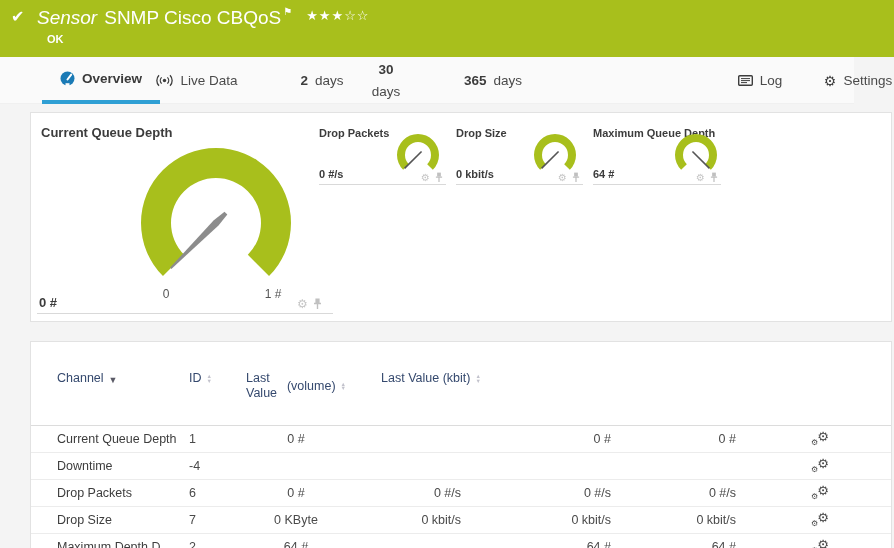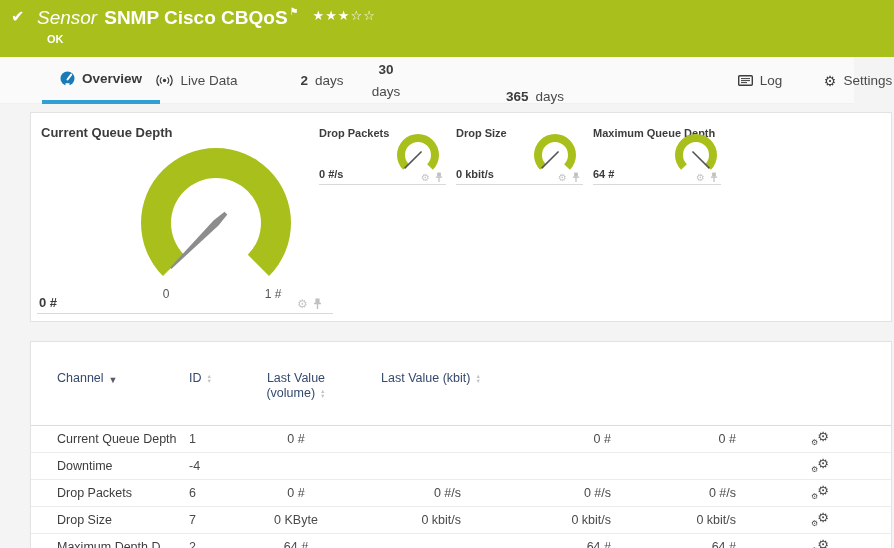--- a/index.html
+++ b/index.html
@@ -9,36 +9,36 @@
     background:#f4f4f4;
     font-family:"Liberation Sans","DejaVu Sans",sans-serif;
     -webkit-font-smoothing:antialiased;
   }
 
   
   .sensor-header { position:absolute; top:0; left:0; width:894px; height:57px; background:#a8bf1c; color:#fff; }
   .check-icon { position:absolute; left:11px; top:7px; font-size:16px; font-weight:bold; }
   .title-line { position:absolute; left:37px; top:6px; font-size:19px; white-space:nowrap; }
   .type-label { font-style:italic; margin-right:7px; }
-  .sensor-title { font-weight:bold; }
+  .sensor-title { font-weight:normal; }
   .flag-icon { font-size:10px; vertical-align:9px; margin-left:2px; }
   .stars { font-size:13px; letter-spacing:1px; margin-left:14px; vertical-align:4px; }
   .status-ok { position:absolute; left:47px; top:33px; font-size:11px; font-weight:bold; }
 
   
   .tabbar { position:absolute; top:57px; left:0; width:854px; height:47px; background:#fafafa; border-bottom:1px solid #f0f0f0; }
   .tab { position:absolute; top:0; height:47px; display:flex; align-items:center; justify-content:center; gap:7px;
          font-size:13.5px; color:#4a4a4a; cursor:pointer; }
   .tab .num { font-weight:bold; color:#3c3c3c; }
   .tab.active { font-weight:bold; color:#3a3a3a; border-bottom:4px solid #2f9fd4; }
   .tab-overview { left:42px;  width:118px; }
   .tab-livedata { left:149px; width:96px;  }
   .tab-2days    { left:290px; width:64px;  }
   .tab-30days   { left:351px; width:70px;flex-direction:column;  }
-  .tab-365days  { left:495px; width:80px;align-items:flex-end;  }
+  .tab-365days  { left:453px; width:80px;  }
   .tab-historic { left:560px; width:132px; }
   .tab-log      { left:728px; width:64px;  }
   .tab-settings { left:822px; width:72px;  }
   .tab-gear-glyph { font-size:14px; color:#3d3d3d; }
 
   
   .gauge-card { position:absolute; left:30px; top:112px; width:862px; height:210px;
                 background:#fff; border:1px solid #e2e2e2; }
   .main-gauge-title { position:absolute; left:10px; top:12px; font-size:13px; font-weight:bold; color:#3c3c3c; }
   .main-gauge-svg { position:absolute; left:100px; top:25px; }
@@ -65,21 +65,21 @@
   .sp-icons .gear-glyph-sm { font-size:10px; }
 
   
   .table-card { position:absolute; left:30px; top:341px; width:862px; height:207px;
                 background:#fff; border:1px solid #e2e2e2; border-bottom:none; overflow:hidden; }
   .tgrid { display:grid; grid-template-columns:132px 57px 100px 170px 115px 145px 1fr; padding-left:26px; }
   .thead { padding-top:29px; padding-bottom:24px; border-bottom:1px solid #dcdcdc;
            color:#35496e; font-size:12.5px; line-height:15px; }
   .th { display:flex; align-items:flex-start; gap:5px; }
   .th.c-center { justify-content:center; }
-  .th-stack { display:flex; flex-direction:column; align-items:center; }
+  .th-stack { display:flex; flex-direction:row; align-items:center; }
   .sort-arrows { display:inline-flex; flex-direction:column; font-size:5.5px; line-height:4.5px; color:#c2c2cc; margin-top:3px; }
   .sorted-arrow { font-size:9px; color:#5a5a66; margin-top:2px; }
   .trow { height:27px; align-items:center; border-bottom:1px solid #ececec; font-size:12.5px; color:#4a4a4a; }
   .cell-channel { color:#3d3d3d; white-space:nowrap; overflow:hidden; }
   .c-left { text-align:left; }
   .c-mid { text-align:center; }
   .cell-speed { text-align:right; padding-right:55px; }
   .cell-min   { text-align:right; padding-right:20px; }
   .cell-max   { text-align:right; padding-right:40px; }
   .cell-gear  { padding-left:35px; }

